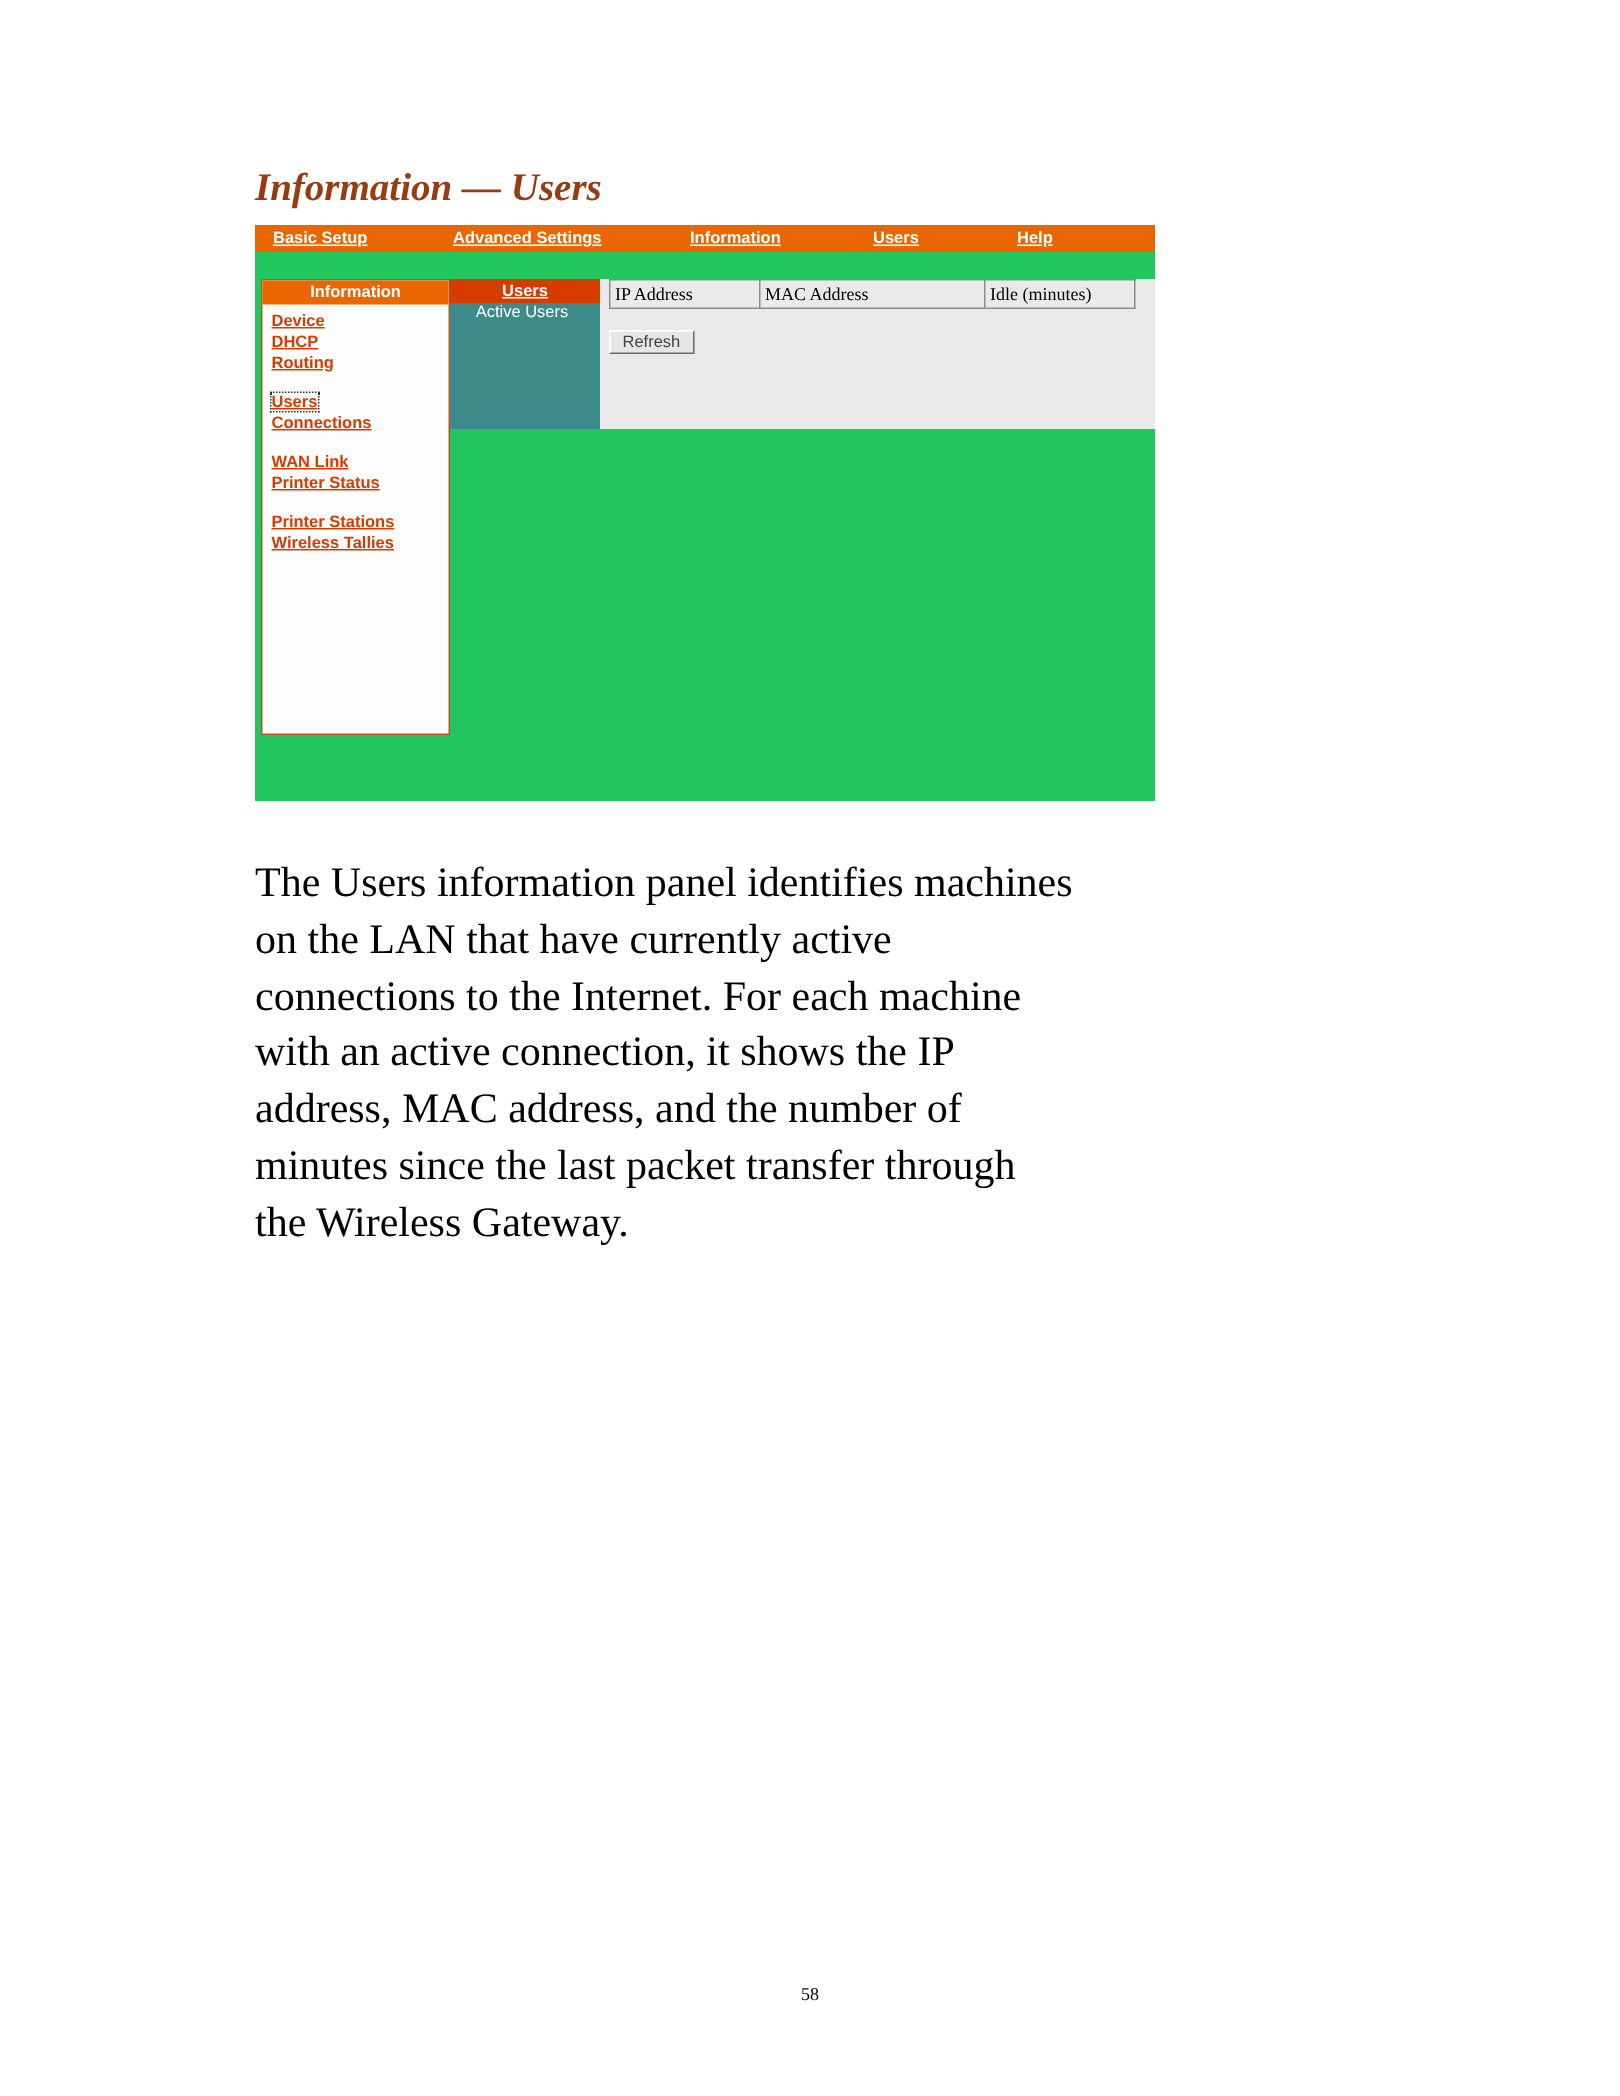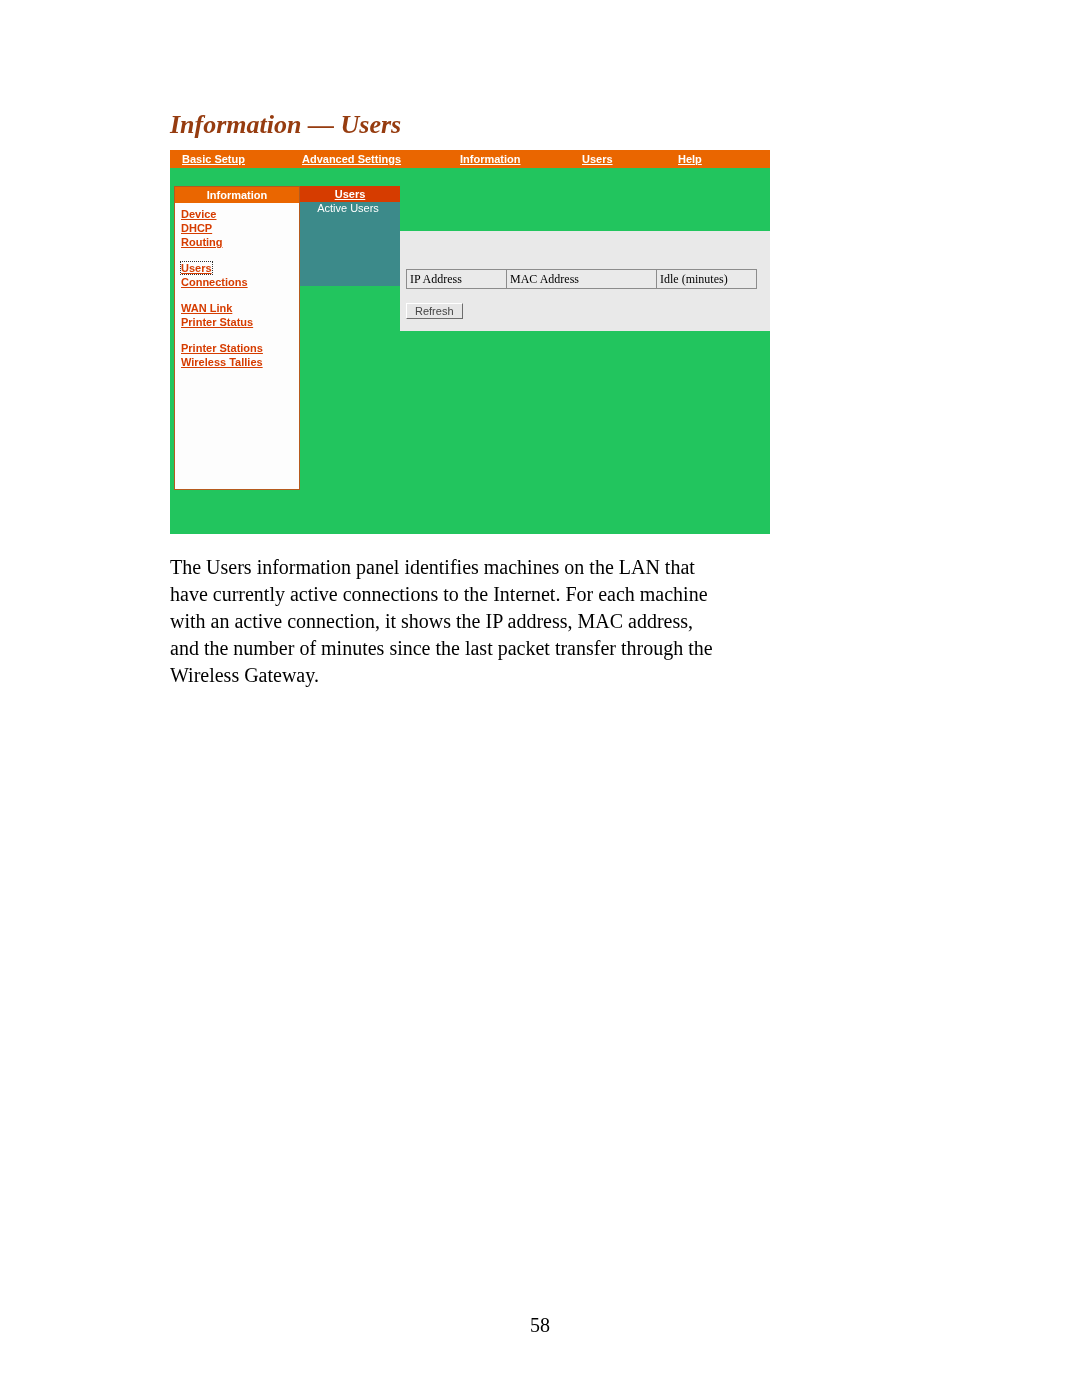--- a/index.html
+++ b/index.html
@@ -110,22 +110,20 @@
     padding-right: 4px;
   }
   .contentarea {
     position: absolute;
     left: 230px;
     top: 36px;
     width: 370px;
     height: 100px;
     background: #e9e9e9;
     box-sizing: border-box;
-    padding-top: 38px;
-    margin-top: 45px;
   }
   .usertable {
     border-collapse: collapse;
     margin-left: 6px;
     background: #eaeaea;
   }
   .usertable td {
     border: 1px solid #8c8c8c;
     padding: 1px 6px 1px 3px;
     font-family: "Times New Roman", Times, serif;
@@ -141,32 +139,32 @@
     padding: 1px 8px;
     background: #e6e6e6;
     border-top: 1px solid #fff;
     border-left: 1px solid #fff;
     border-right: 1px solid #6d6d6d;
     border-bottom: 1px solid #6d6d6d;
     color: #444;
     cursor: pointer;
   }
   .bodytext {
-    margin-top: 20px;
-    font-size: 20px;
+    margin-top: 36px;
+    font-size: 28px;
     line-height: 1.35;
     max-width: 600px;
   }
   .pagenum {
     position: absolute;
     bottom: 60px;
     left: 0;
     width: 1080px;
     text-align: center;
-    font-size: 20px;
+    font-size: 12px;
   }
 </style>
 </head>
 <body>
 
 <div class="page">
 
   <h2 class="heading">Information  — Users</h2>
 
   <div class="shot">

